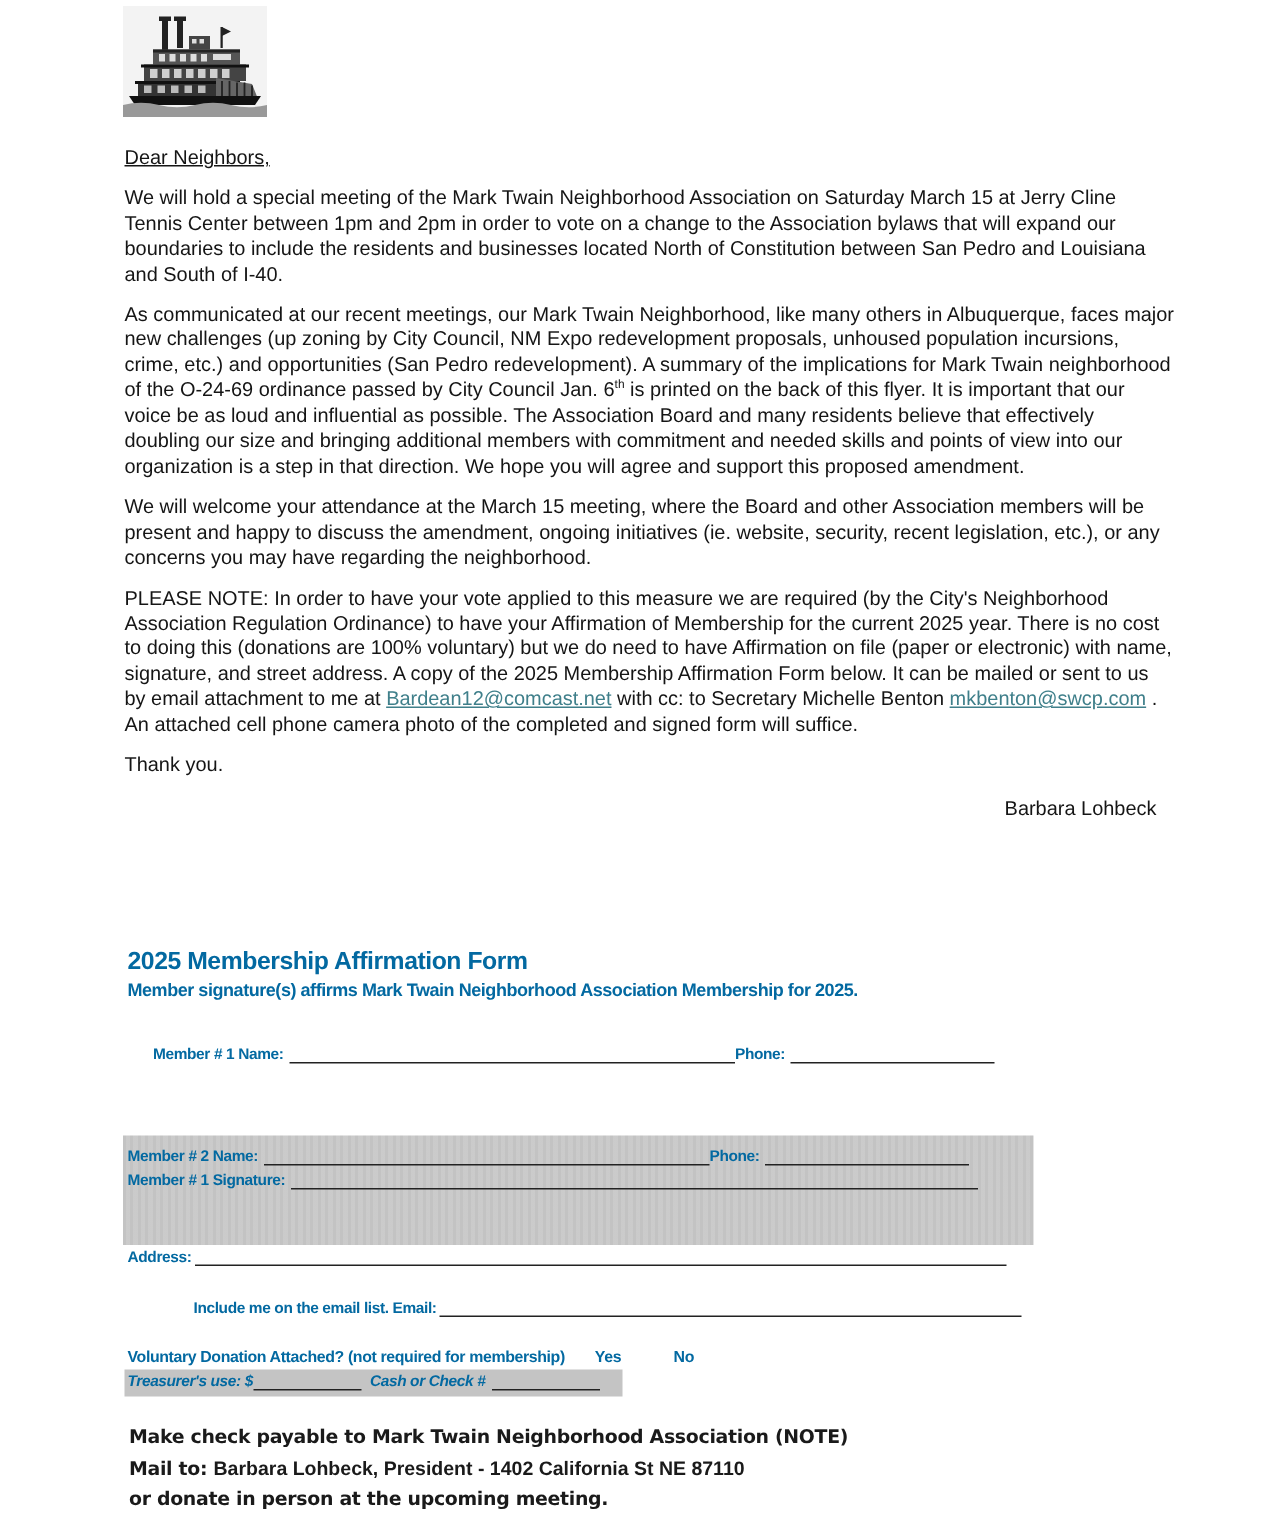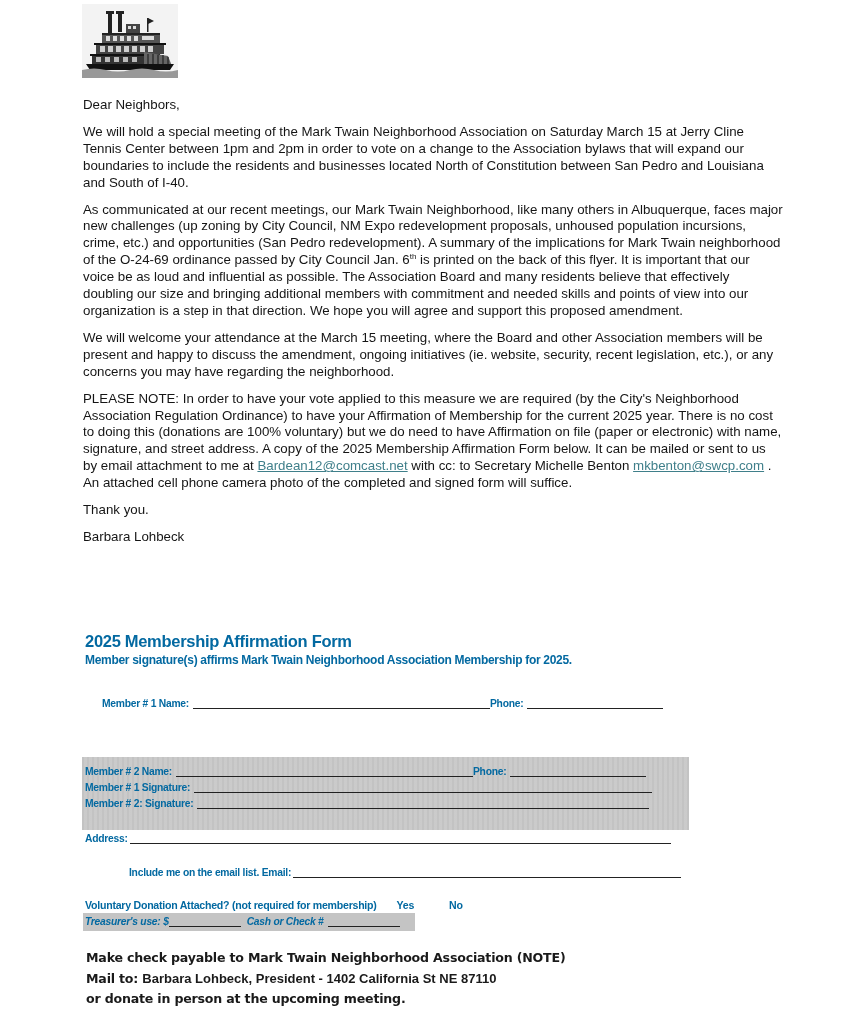--- a/index.html
+++ b/index.html
@@ -88,27 +88,27 @@
         <line x1="86" y1="53" x2="86" y2="62"></line>
       </g>
 
       <path d="M4 60 L92 60 L88 66 L8 66 Z" fill="#111"></path>
 
       <path d="M0 66 Q12 63 24 66 T48 66 T72 66 T96 66 L96 74 L0 74 Z" fill="#999"></path>
     </svg>
   </div>
 
   <div class="letter">
-    <p style="margin-bottom:10px;">Dear Neighbors,</p>
+    <p style="margin-bottom:10px;text-decoration:underline;">Dear Neighbors,</p>
     <p>We will hold a special meeting of the Mark Twain Neighborhood Association on Saturday March 15 at Jerry Cline Tennis Center between 1pm and 2pm in order to vote on a change to the Association bylaws that will expand our boundaries to include the residents and businesses located North of Constitution between San Pedro and Louisiana and South of I-40.</p>
     <p><span>As communicated at our recent meetings, our Mark Twain Neighborhood, like many others in Albuquerque, faces major new challenges (up zoning by City Council, NM Expo redevelopment proposals, unhoused population incursions, crime, etc.) and opportunities (San Pedro redevelopment).   A summary of the implications for Mark Twain neighborhood of the O-24-69 ordinance passed by City Council Jan. 6</span><span class="sup">th</span><span> is printed on the back of this flyer.  It is important that our voice be as loud and influential as possible.   The Association Board and many residents believe that effectively doubling our size and bringing additional members with commitment and needed skills and points of view into our organization is a step in that direction.   We hope you will agree and support this proposed amendment.</span></p>
     <p>We will welcome your attendance at the March 15 meeting, where the Board and other Association members will be present and happy to discuss the amendment, ongoing initiatives (ie. website, security, recent legislation, etc.), or any concerns you may have regarding the neighborhood.</p>
     <p><span>PLEASE NOTE:  In order to have your vote applied to this measure we are required (by the City's Neighborhood Association Regulation Ordinance) to have your Affirmation of Membership for the current 2025 year.   There is no cost to doing this (donations are 100% voluntary) but we do need to have Affirmation on file (paper or electronic) with name, signature, and street address.   A copy of the 2025 Membership Affirmation Form below.  It can be mailed or sent to us by email attachment to me at </span><a>Bardean12@comcast.net</a><span> with cc: to Secretary Michelle Benton </span><a>mkbenton@swcp.com</a><span> .  An attached cell phone camera photo of the completed and signed form will suffice.</span></p>
     <p>Thank you.</p>
-    <p style="margin:0;">
+    <p style="margin:12px;text-align:right;">
       <span>Barbara Lohbeck</span><br>
     </p>
   </div>
 
   <div class="form">
     <div class="form-title">2025 Membership Affirmation Form</div>
     <div class="form-sub">Member signature(s) affirms Mark Twain Neighborhood Association Membership for 2025.</div>
 
     <div class="shade"></div>
 
@@ -124,24 +124,20 @@
       <span class="line" style="width:458px; margin-left:4px;"></span>
     </div>
 
     <div class="row" style="top:135px;">
       <span>Member # 2 Name:</span>
       <span class="line" style="width:297px; margin-left:4px;"></span>
       <span>Phone:</span>
       <span class="line" style="width:136px; margin-left:4px;"></span>
     </div>
 
-    <div class="row" style="top:167px;">
-      <span>Member # 2: Signature:</span>
-      <span class="line" style="width:452px; margin-left:4px;"></span>
-    </div>
 
     <div class="row" style="top:202px;">
       <span>Address:</span>
       <span class="line" style="width:541px; margin-left:2px;"></span>
     </div>
 
     <div class="row" style="top:236px;padding-left:44px;">
       <span>Include me on the email list. Email:</span>
       <span class="line" style="width:388px; margin-left:2px;"></span>
     </div>

